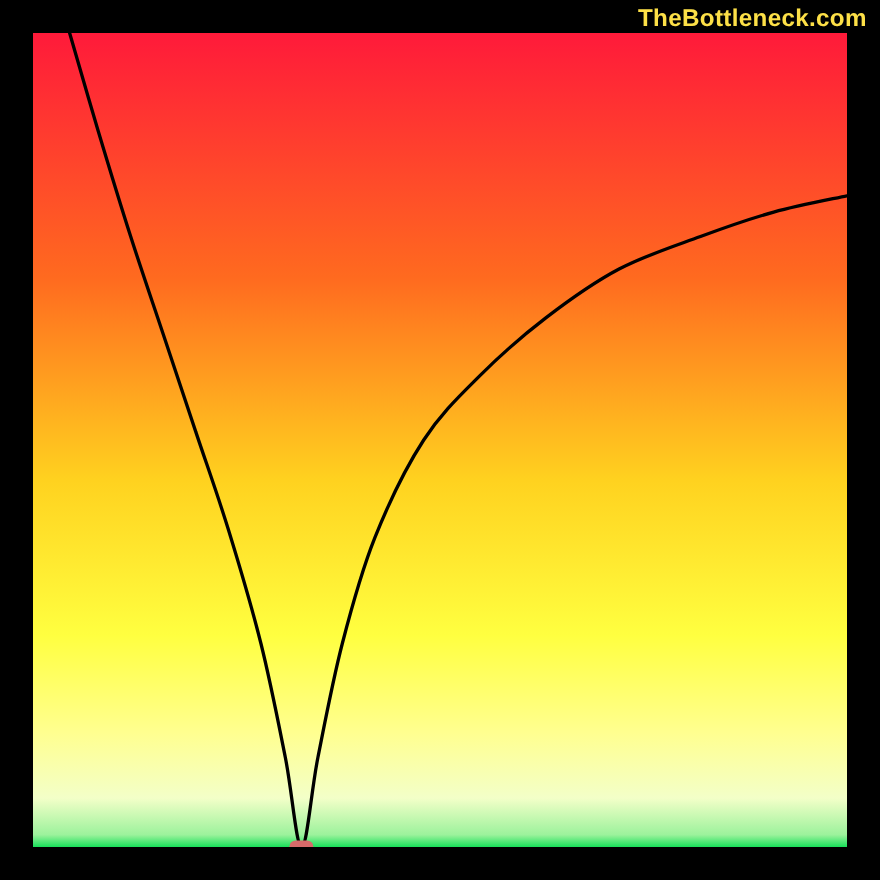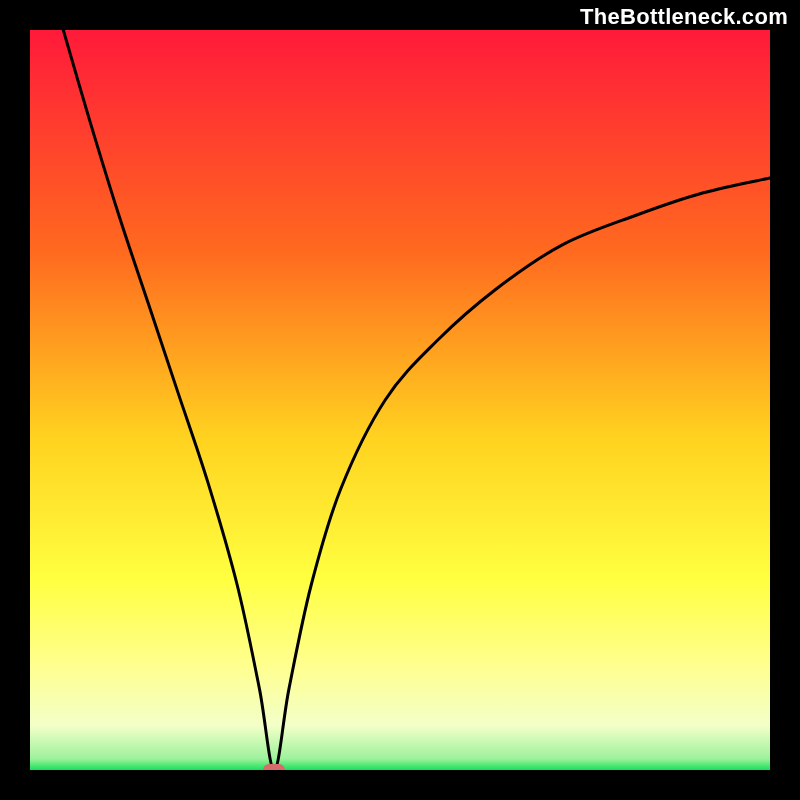--- a/index.html
+++ b/index.html
@@ -23,21 +23,21 @@
     left: 30px;
     top: 30px;
     width: 740px;
     height: 740px;
     overflow: hidden;
   }
   .attribution {
     position: absolute;
     top: 4px;
     right: 12px;
-    color: #ffffff;
+    color: #fde047;
     font-size: 22px;
     font-weight: 600;
     letter-spacing: 0.3px;
     text-align: right;
   }
   svg {
     display: block;
   }
   .marker {
     position: absolute;

